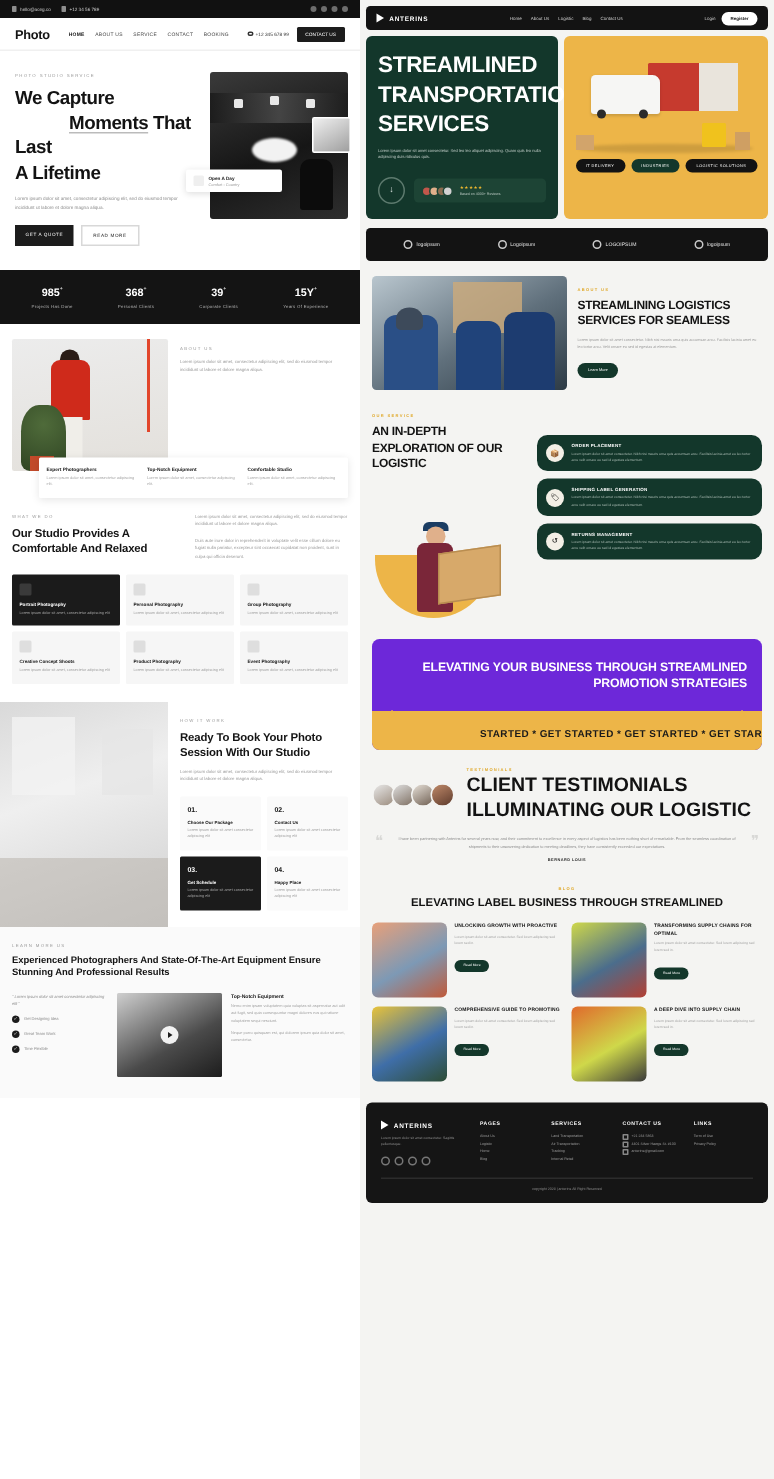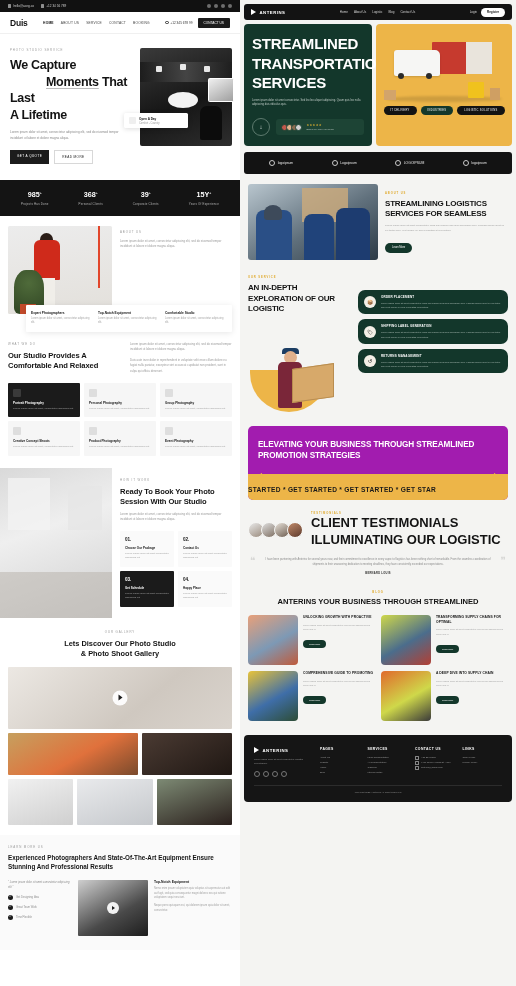--- a/index.html
+++ b/index.html
@@ -230,22 +230,22 @@
   .r-explore-img .cap { position:absolute; left:34px; bottom:58px; width:17px;height:6px; background:#1b3d63; border-radius:4px 4px 0 0;}
   .r-explore-img .box { position:absolute; left:44px; bottom:12px; width:42px;height:34px;
     background:#d7a96a; border:0.8px solid #b98d50; transform:skewY(-8deg);}
   .r-explore-r { flex:1; display:flex; flex-direction:column; gap:5px; padding-top:14px;}
   .r-ecard { background:#13372b; border-radius:7px; padding:5px 6px; display:flex; gap:5px; align-items:center;}
   .r-ecard .ic { width:12px;height:12px; border-radius:50%; background:#f3efe6; flex:none;
     display:flex; align-items:center; justify-content:center; font-size:5px;}
   .r-ecard .t { color:#fff; font-size:3px; font-weight:bold; letter-spacing:0.2px;}
   .r-ecard .d { color:#a9bab2; font-size:2.3px; line-height:1.8; margin-top:2px;}
 
-  .r-cta { margin:4px 8px 0; background:#a21caf; border-radius:5px; padding:14px 10px 10px;
-    text-align:left; position:relative; overflow:hidden;}
+  .r-cta { margin:4px 8px 0; background:#6d28d9; border-radius:5px; padding:14px 10px 10px;
+    text-align:right; position:relative; overflow:hidden;}
   .r-cta h2 { color:#fff; font-size:8.2px; font-weight:bold; line-height:1.32; letter-spacing:-0.1px;}
   .r-cta .star { position:absolute; color:#edb548; font-size:8px; top:46px;}
   .r-cta .star.l { left:10px;} .r-cta .star.r { right:10px;}
   .r-marquee { background:#edb548; margin:12px -10px -10px; padding:4px 0; overflow:hidden; white-space:nowrap;}
   .r-marquee span { color:#1a1a1a; font-size:6.6px; font-weight:bold; letter-spacing:0.3px;}
 
   .r-test { padding:12px 8px 6px; }
   .r-test-top { display:flex; gap:8px; align-items:center;}
   .r-avatars { display:flex; }
   .r-avatars i { width:16px;height:16px;border-radius:50%; display:block; margin-left:-3px; border:1px solid #f4f4f2;}
@@ -300,21 +300,21 @@
     </div>
     <div class="tb-soc">
       <i></i>
       <i></i>
       <i></i>
       <i></i>
     </div>
   </div>
 
   <div class="l-nav">
-    <div class="l-logo">Duis</div>
+    <div class="l-logo">Photo</div>
     <div class="l-menu">
       <span class="active">HOME</span>
       <span>ABOUT US</span>
       <span>SERVICE</span>
       <span>CONTACT</span>
       <span>BOOKING</span>
     </div>
     <div class="l-nav-right">
       <div class="l-phone">
         <i class="ph"></i>
@@ -478,39 +478,20 @@
         </div>
         <div class="l-step">
           <div class="n">04.</div>
           <div class="t">Happy Place</div>
           <div class="d">Lorem ipsum dolor sit amet consectetur adipiscing elit</div>
         </div>
       </div>
     </div>
   </div>
 
-  <div class="l-gal">
-    <div class="l-eyebrow">OUR GALLERY</div>
-    <h2>
-      <span>Lets Discover Our Photo Studio</span><br>
-      <span>&amp; Photo Shoot Gallery</span>
-    </h2>
-    <div class="l-gal-main">
-      <div class="play"></div>
-    </div>
-    <div class="l-gal-r2">
-      <div class="g1"></div>
-      <div class="g2"></div>
-    </div>
-    <div class="l-gal-r3">
-      <div class="g3"></div>
-      <div class="g4"></div>
-      <div class="g5"></div>
-    </div>
-  </div>
 
   <div class="l-bottom">
     <div class="l-eyebrow">LEARN MORE US</div>
     <h2>Experienced Photographers And State-Of-The-Art Equipment Ensure Stunning And Professional Results</h2>
     <div class="l-bot-row">
       <div class="l-bot-c1">
         <div class="l-quote">" Lorem ipsum dolor sit amet consectetur adipiscing elit "</div>
         <div class="l-check">
           <i class="cb"></i>
           <span>Get Designing Idea</span>
@@ -694,21 +675,21 @@
     <div class="r-quote">
       <span class="qm l">❝</span>
       <span class="qm r">❞</span>
       <p>I have been partnering with Anterins for several years now, and their commitment to excellence in every aspect of logistics has been nothing short of remarkable. From the seamless coordination of shipments to their unwavering dedication to meeting deadlines, they have consistently exceeded our expectations.</p>
       <div class="who">BERNARD LOUIS</div>
     </div>
   </div>
 
   <div class="r-blog">
     <div class="r-eyebrow">BLOG</div>
-    <h2>ANTERINS YOUR BUSINESS THROUGH STREAMLINED</h2>
+    <h2>ELEVATING LABEL BUSINESS THROUGH STREAMLINED</h2>
     <div class="r-blog-grid">
       <div class="r-bcard">
         <div class="r-bimg" style="background:linear-gradient(150deg,#e8a07a,#7d99b5 55%,#c05a3a)"></div>
         <div>
           <div class="r-bt">UNLOCKING GROWTH WITH PROACTIVE</div>
           <div class="r-bd">Lorem ipsum dolor sit amet consectetur. Sed lorem adipiscing sed lorem sed in.</div>
           <span class="r-bbtn">Read More</span>
         </div>
       </div>
       <div class="r-bcard">

